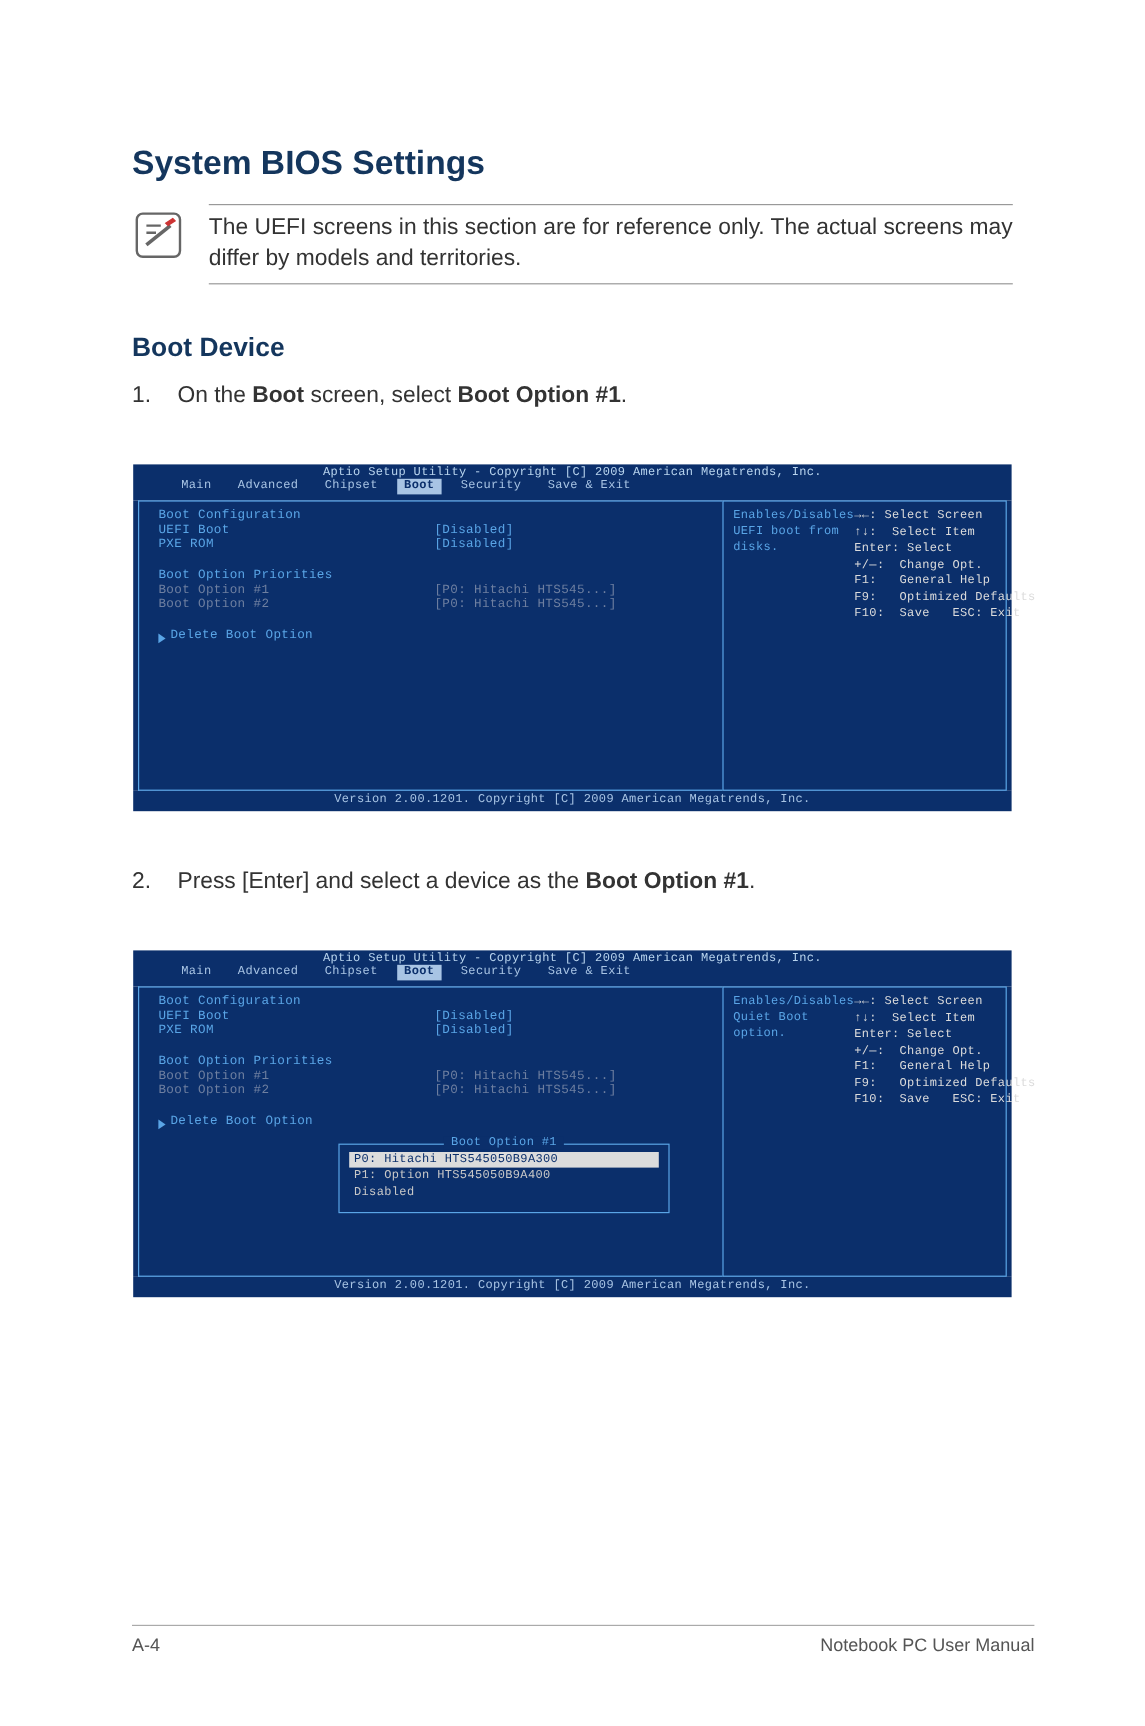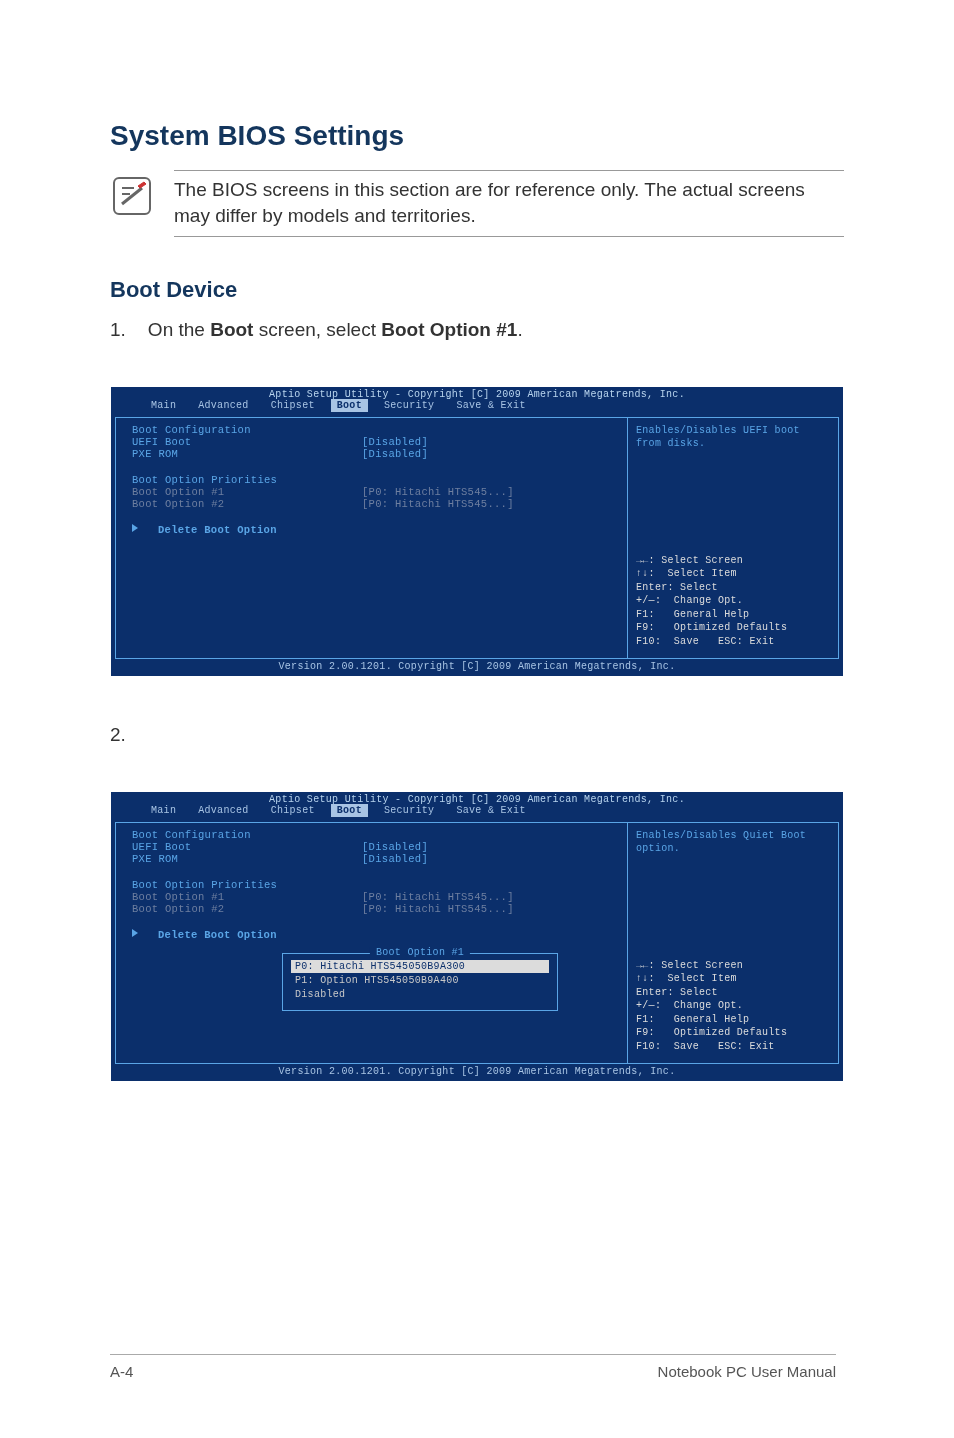--- a/index.html
+++ b/index.html
@@ -92,42 +92,41 @@
   .bios-left {
     flex: 1;
     border: 1px solid #5aa5e6;
     border-right: none;
     margin: 0 0 0 4px;
     padding: 6px 8px 10px 16px;
     position: relative;
     min-height: 242px;
   }
   .bios-right {
-    width: 212px;
+    width: 237px;
     border: 1px solid #5aa5e6;
     margin: 0 4px 0 0;
     padding: 6px 8px 10px 8px;
     display: flex;
-    flex-direction: column;
+    flex-direction: row;
     justify-content: space-between;
   }
   .bios-right-top { color: #5aa5e6; font-size: 10px; line-height: 1.3; }
   .bios-help { color: #dcdcdc; font-size: 10px; line-height: 1.35; white-space: pre; }
   .bios-row { display: flex; }
   .bios-label { width: 230px; color: #5aa5e6; }
   .bios-label.dim { color: #6e7fa0; }
   .bios-val { color: #5aa5e6; }
   .bios-val.dim { color: #6e7fa0; }
   .bios-spacer { height: 14px; }
   .bios-delete {
     color: #5aa5e6;
     display: flex;
-    align-items: flex-start;
-    gap: 20px;
-    font-weight: bold;
+    align-items: flex-end;
+    gap: 4px;
   }
   .bios-delete .tri {
     width: 0; height: 0;
     border-top: 4px solid transparent;
     border-bottom: 4px solid transparent;
     border-left: 6px solid #5aa5e6;
     display: inline-block;
   }
   .bios-footer-bar {
     background: #0b2f6b;
@@ -163,21 +162,21 @@
     margin-bottom: 1px;
   }
   .popup-item.sel {
     background: #dcdcdc;
     color: #0b2f6b;
   }
   .page-footer {
     position: absolute;
     bottom: 58px;
     left: 110px;
-    right: 118px;
+    right: 92px;
     border-top: 1px solid #aaa;
     padding-top: 8px;
     display: flex;
     justify-content: space-between;
     font-size: 15px;
     color: #555;
   }
 </style>
 </head>
 <body>
@@ -188,21 +187,21 @@
   <div class="note-row">
     <div class="note-icon">
       <svg width="44" height="44">
         <rect x="4" y="4" width="36" height="36" rx="5" fill="none" stroke="#666" stroke-width="2"></rect>
         <line x1="12" y1="30" x2="32" y2="14" stroke="#666" stroke-width="3"></line>
         <line x1="12" y1="14" x2="24" y2="14" stroke="#666" stroke-width="2"></line>
         <line x1="12" y1="20" x2="20" y2="20" stroke="#666" stroke-width="2"></line>
         <path d="M28 12 L34 8 L36 10 L30 14 Z" fill="#c33" stroke="#c33"></path>
       </svg>
     </div>
-    <div class="note-text-wrap">The BIOS screens in this section are for reference only. The actual screens may differ by models and territories.</div>
+    <div class="note-text-wrap">The UEFI screens in this section are for reference only. The actual screens may differ by models and territories.</div>
   </div>
 
   <h2 class="sub-heading">Boot Device</h2>
 
   <div class="step-line">
     <span class="step-num">1.</span>
     <span class="step-text">
       <span>On the </span><b>Boot</b><span> screen, select </span><b>Boot Option #1</b><span>.</span>
     </span>
   </div>
@@ -259,20 +258,23 @@
 F1:   General Help
 F9:   Optimized Defaults
 F10:  Save   ESC: Exit</div>
       </div>
     </div>
     <div class="bios-footer-bar">Version 2.00.1201. Copyright [C] 2009 American Megatrends, Inc.</div>
   </div>
 
   <div class="step-line">
     <span class="step-num">2.</span>
+    <span class="step-text">
+      <span>Press [Enter] and select a device as the </span><b>Boot Option #1</b><span>.</span>
+    </span>
   </div>
 
   <div class="bios-box">
     <div class="bios-header-bar">
       <div class="bios-title-line">Aptio Setup Utility - Copyright [C] 2009 American Megatrends, Inc.</div>
       <div class="bios-tabs">
         <span class="bios-tab">Main</span>
         <span class="bios-tab">Advanced</span>
         <span class="bios-tab">Chipset</span>
         <span class="bios-tab active">Boot</span>

